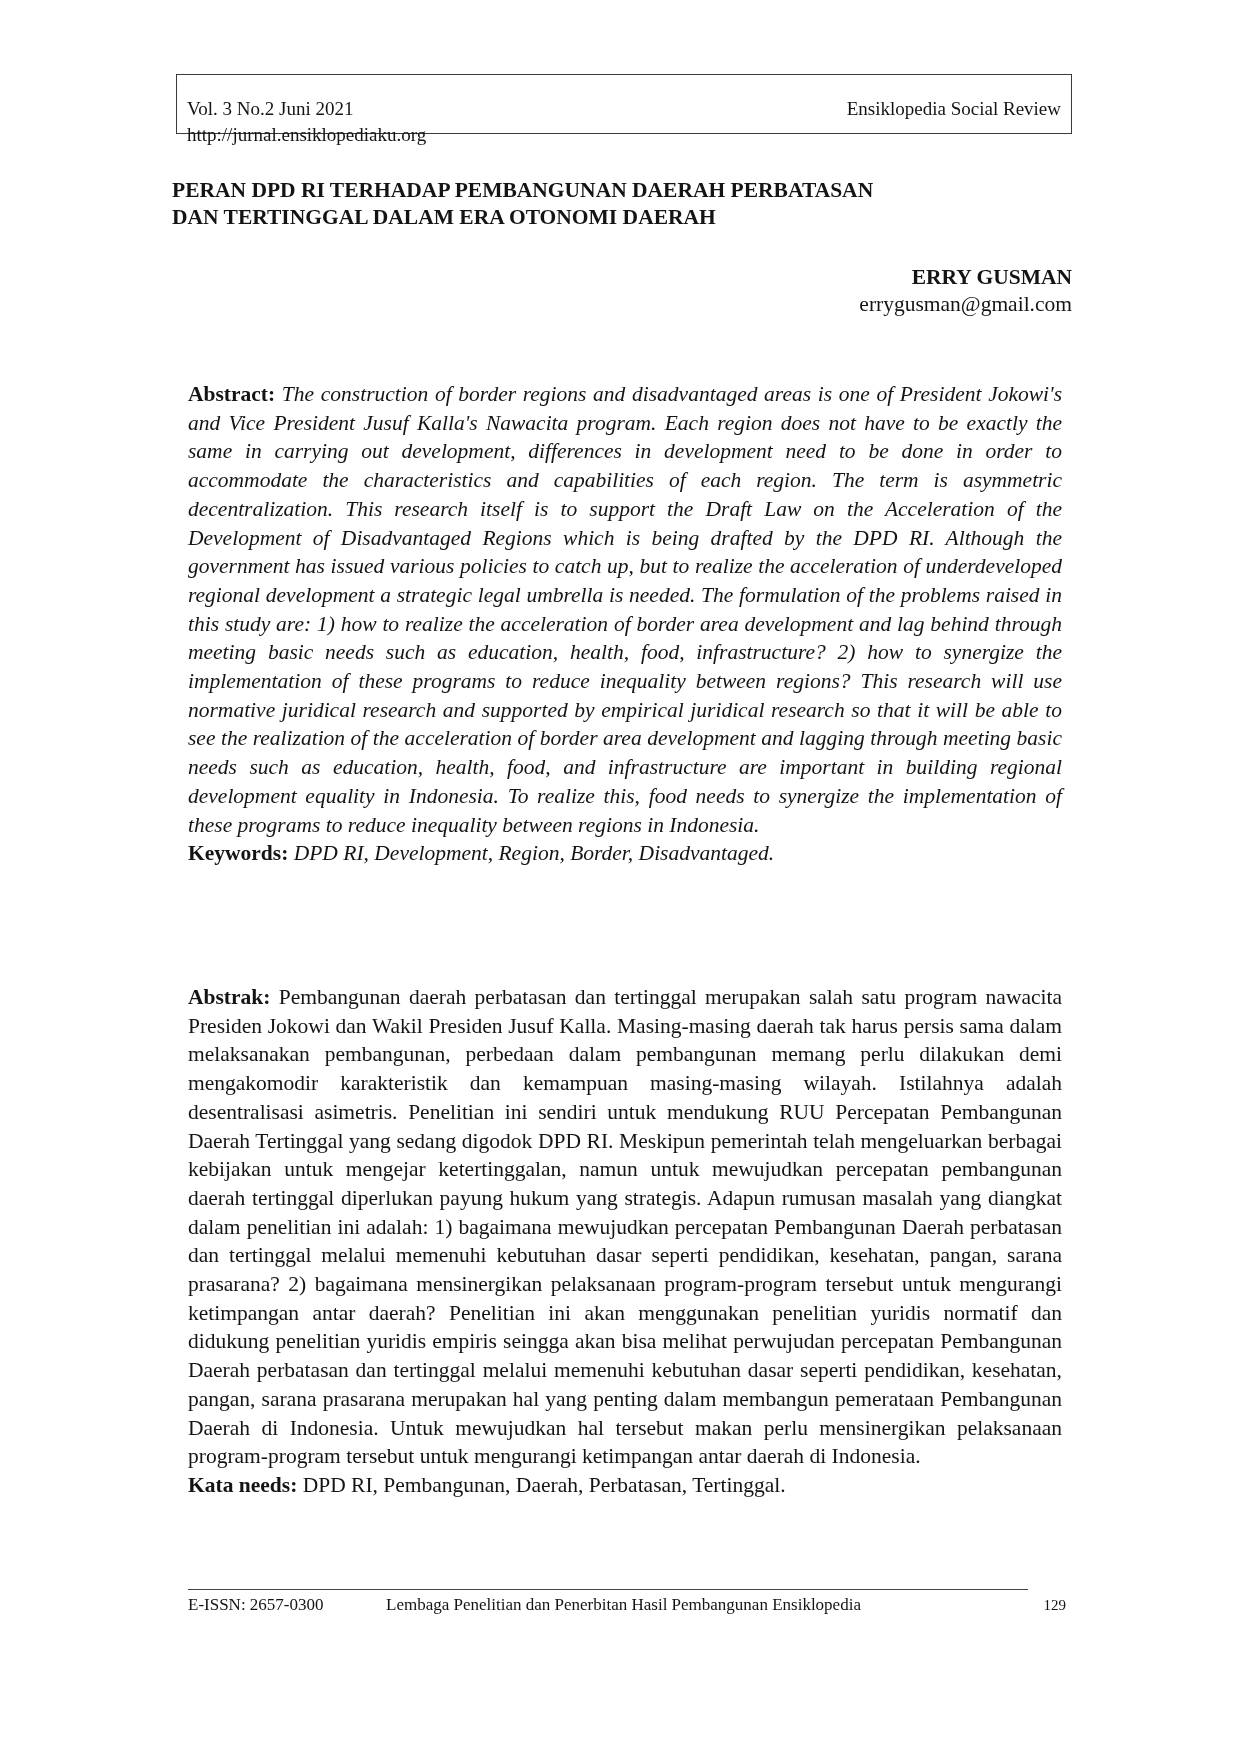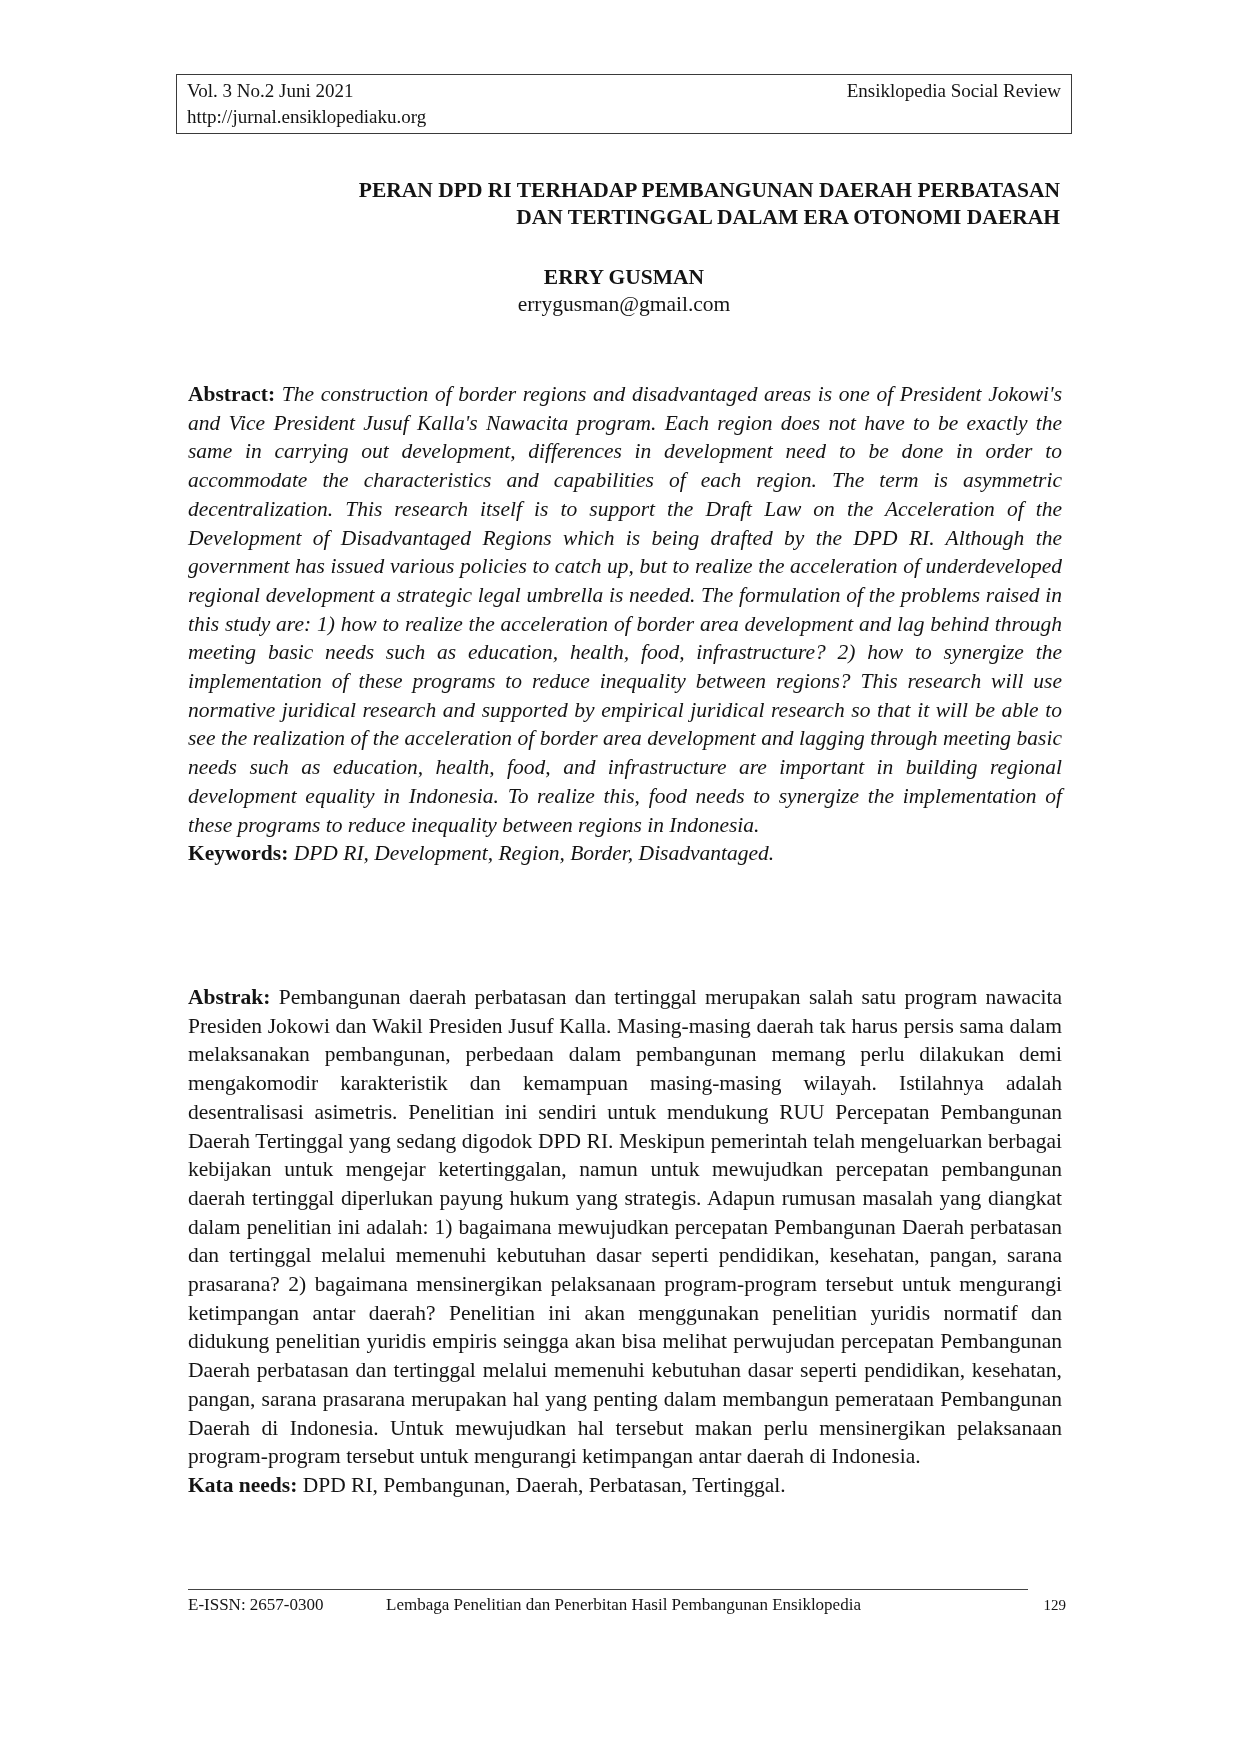--- a/index.html
+++ b/index.html
@@ -16,44 +16,44 @@
       overflow: hidden;
     }
     .header-box {
       position: absolute;
       left: 176px;
       top: 74px;
       width: 896px;
       height: 60px;
       border: 1.5px solid #3a3a3a;
       box-sizing: border-box;
-      padding: 3px 10px 0 10px;
+      padding: 21px 10px 0 10px;
       font-size: 19px;
       line-height: 26px;
     }
     .header-row {
       display: flex;
       justify-content: space-between;
     }
     .title {
       position: absolute;
-      left: 164px;
+      left: 172px;
       width: 896px;
       top: 177px;
-      text-align: right;
+      text-align: left;
       font-weight: bold;
       font-size: 21.5px;
       line-height: 27px;
     }
     .author-block {
       position: absolute;
       left: 176px;
       width: 896px;
       top: 264px;
-      text-align: center;
+      text-align: right;
       font-size: 21.5px;
       line-height: 27px;
     }
     .author-name {
       font-weight: bold;
     }
     .abstract {
       position: absolute;
       left: 188px;
       width: 874px;

